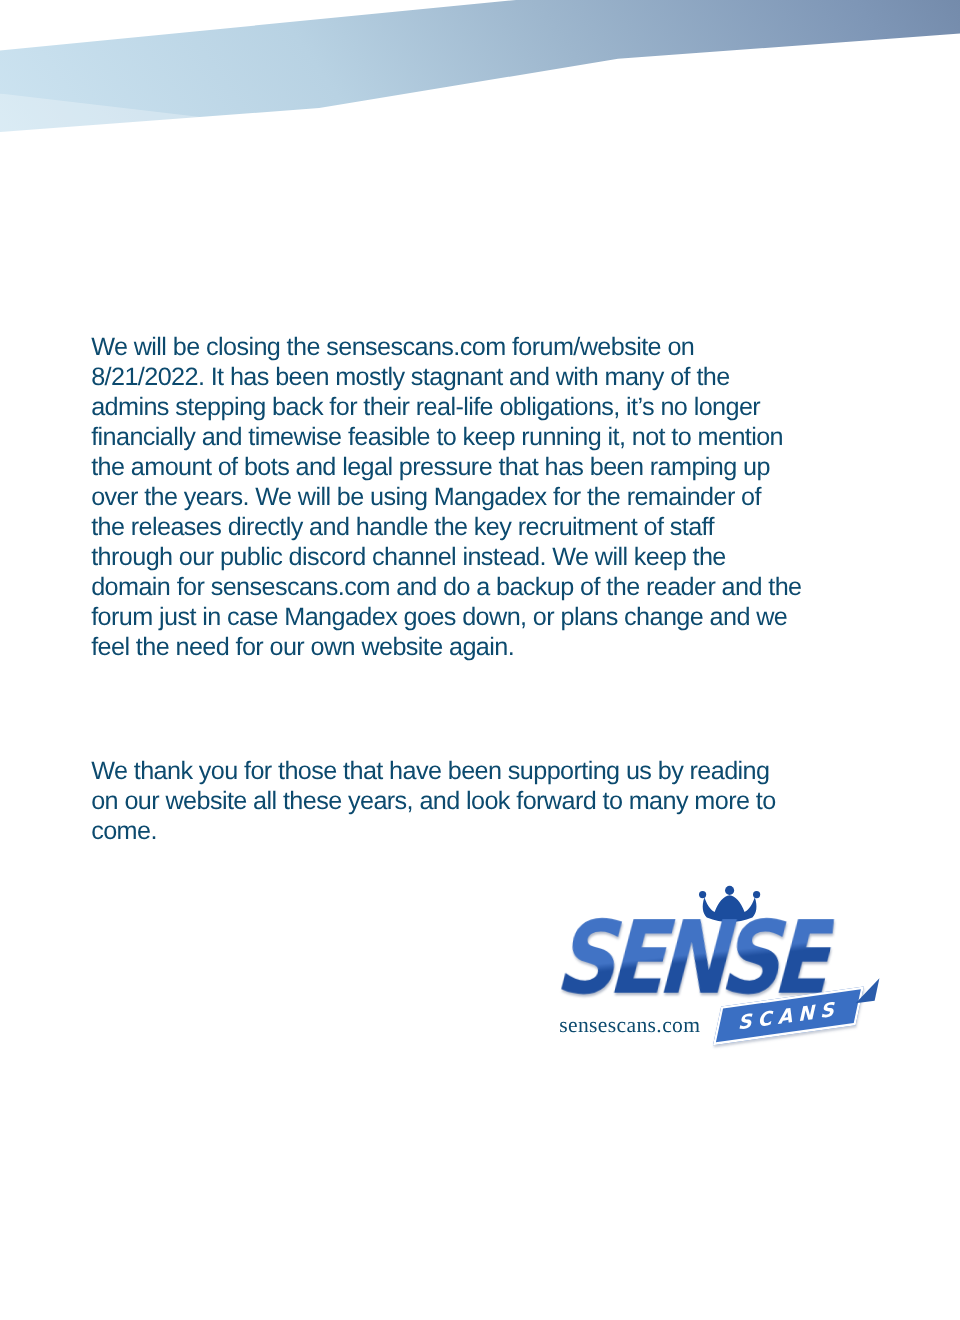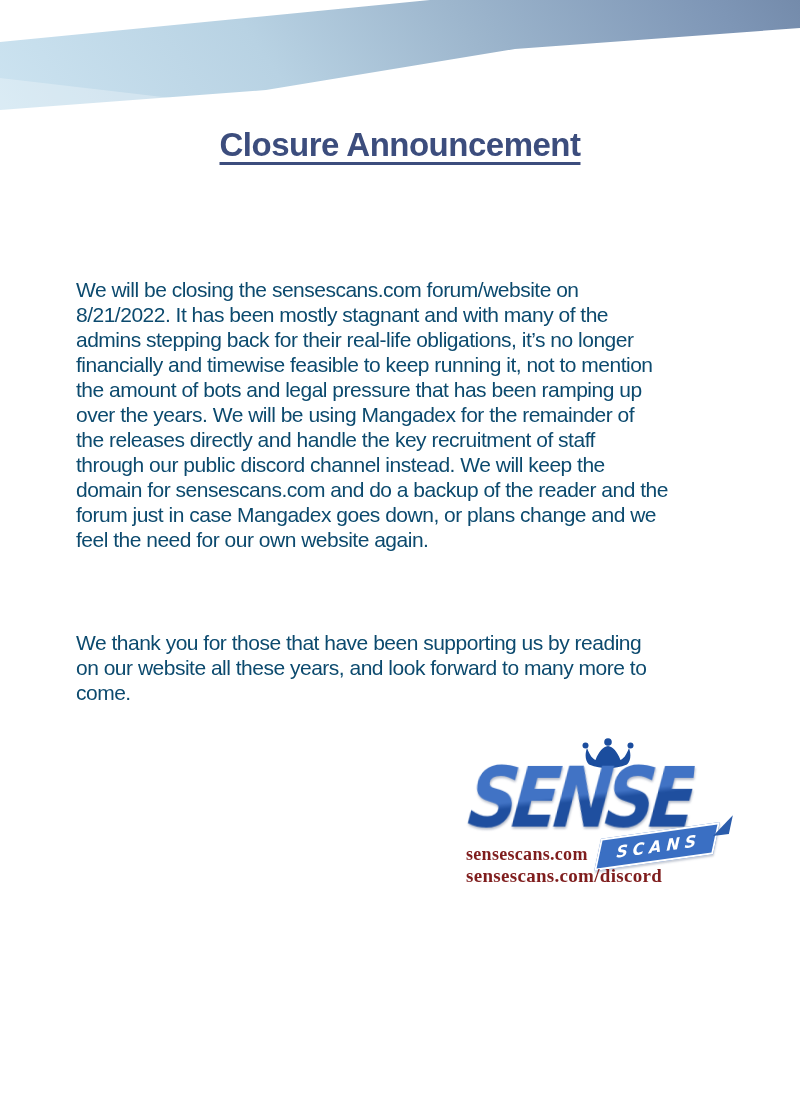--- a/index.html
+++ b/index.html
@@ -74,35 +74,34 @@
   .banner span{
     font-family:"DejaVu Sans",sans-serif;
     font-weight:bold;font-style:italic;
     font-size:16px;letter-spacing:5px;color:#ffffff;
     transform:skewX(10deg);
     padding-left:4px;
   }
   .logo-url{
     position:absolute;left:11px;
     font-family:"Liberation Serif",serif;
-    font-weight:bold;color:#7f1d1d;letter-spacing:0.3px;
+    font-weight:normal;color:#0c4a6e;letter-spacing:0.3px;
     white-space:nowrap;
   }
   .url-main{top:116px;font-size:18px;}
   .url-discord{top:137px;font-size:19px;}
 </style>
 </head>
 <body>
 
 <div class="page">
 
   <div class="band"></div>
   <div class="band-crease"></div>
 
-  <h1 class="title">Closure Announcement</h1>
 
   <div class="body-text">
     <p>We will be closing the sensescans.com forum/website on
 8/21/2022. It has been mostly stagnant and with many of the
 admins stepping back for their real-life obligations, it’s no longer
 financially and timewise feasible to keep running it, not to mention
 the amount of bots and legal pressure that has been ramping up
 over the years. We will be using Mangadex for the remainder of
 the releases directly and handle the key recruitment of staff
 through our public discord channel instead. We will keep the
@@ -121,16 +120,15 @@
         <circle cx="7.5" cy="9.5" r="3"></circle>
         <circle cx="30" cy="6" r="3.8"></circle>
         <circle cx="52.5" cy="9.5" r="3"></circle>
       </g>
     </svg>
     <div class="wordmark">SENSE</div>
     <div class="banner">
       <span>SCANS</span>
     </div>
     <div class="logo-url url-main">sensescans.com</div>
-    <div class="logo-url url-discord">sensescans.com/discord</div>
   </div>
 
 </div>
 
 </body></html>

